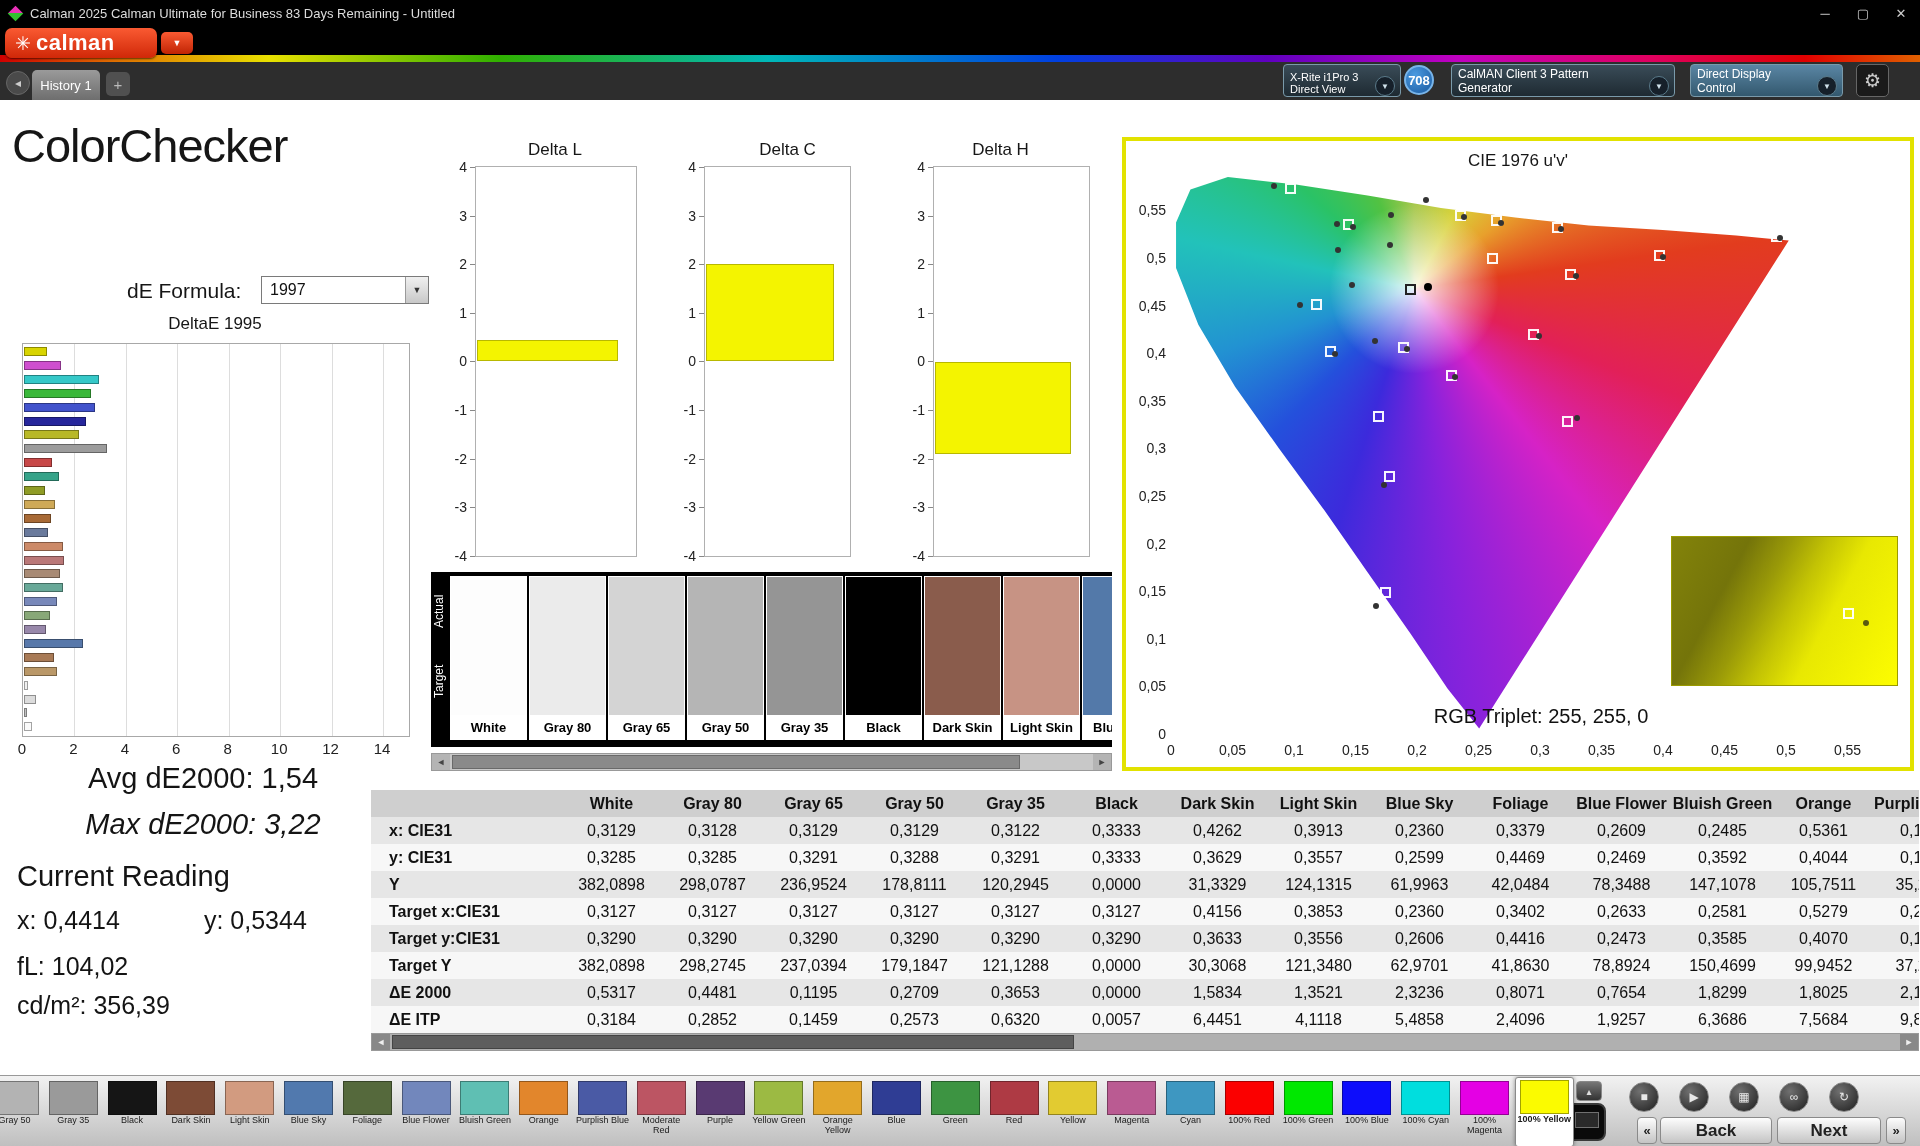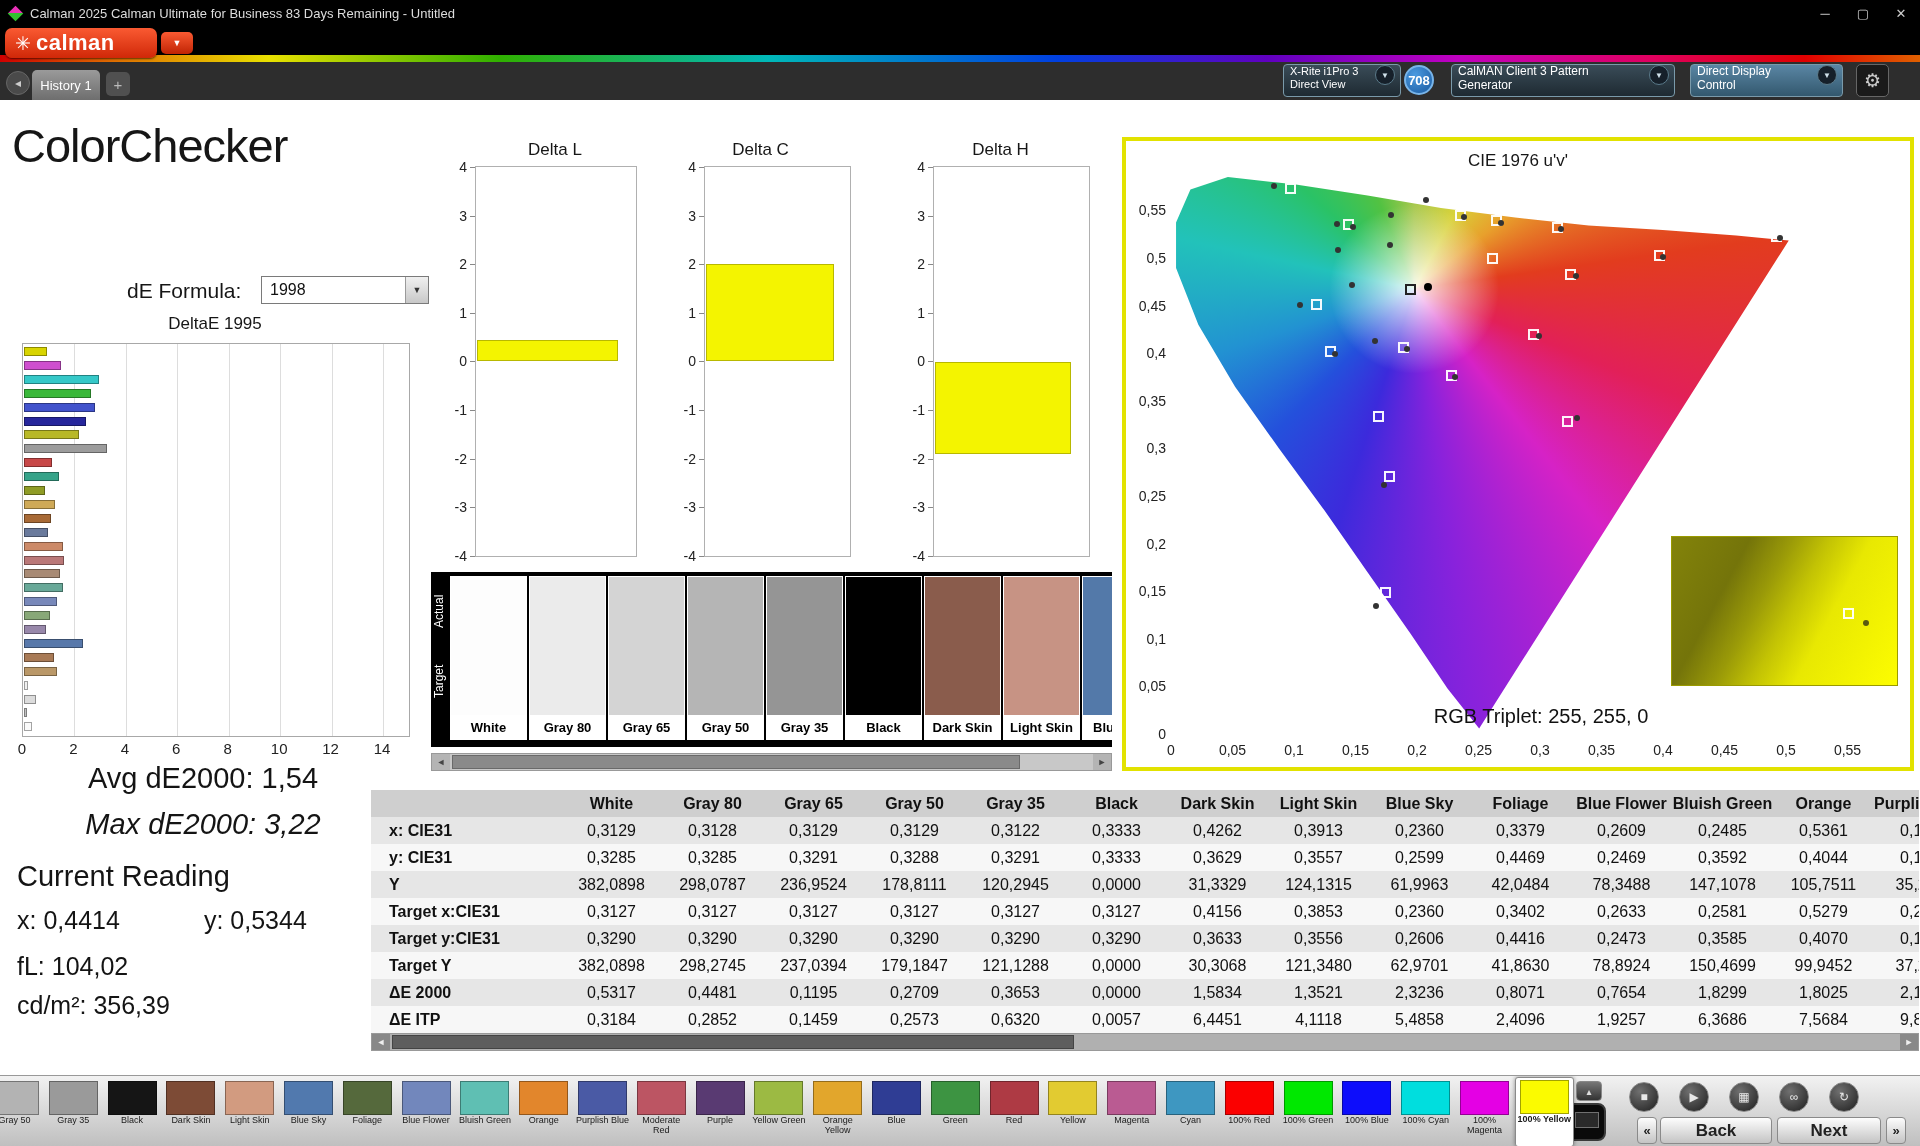--- a/index.html
+++ b/index.html
@@ -34,21 +34,21 @@
   .tab-back{position:absolute;left:6px;top:9px;width:22px;height:22px;border-radius:50%;
     background:#4a4a4a;border:1px solid #666;color:#ccc;font-size:12px;
     display:flex;align-items:center;justify-content:center;}
   .tab{position:absolute;left:32px;top:8px;width:68px;height:30px;border-radius:5px 5px 0 0;
     background:linear-gradient(180deg,#9a9a9a,#6e6e6e);color:#fff;font-size:13px;
     display:flex;align-items:center;justify-content:center;}
   .tab-add{position:absolute;left:106px;top:10px;width:24px;height:24px;border-radius:5px;
     background:#505050;color:#bbb;font-size:15px;display:flex;align-items:center;justify-content:center;}
 
   .dd{position:absolute;top:2px;height:33px;border:1px solid #7a9aaa;border-radius:4px;
-    background:linear-gradient(180deg,#3a4c58,#1e2a32);color:#fff;display:flex;align-items:flex-start;
+    background:linear-gradient(180deg,#3a4c58,#1e2a32);color:#fff;display:flex;align-items:flex-end;
     box-sizing:border-box;}
   .dd-text{flex:1;padding:0 6px;line-height:1.15;}
   .dd-arrow{width:18px;height:18px;border-radius:50%;background:#16202a;border:1px solid #5a7a8a;
     color:#cfe0ea;font-size:8px;display:flex;align-items:center;justify-content:center;margin-right:5px;}
   .dd-meter{left:1283px;width:118px;font-size:11px;}
   .badge{position:absolute;left:1404px;top:3px;width:30px;height:30px;border-radius:50%;
     background:radial-gradient(circle at 35% 30%,#4a9ae0,#1a5aa0);border:2px solid #78b4e8;
     color:#fff;font-size:13px;font-weight:bold;display:flex;align-items:center;justify-content:center;
     box-sizing:border-box;}
   .dd-pattern{left:1451px;width:224px;font-size:12px;}
@@ -223,21 +223,21 @@
     <div class="gear-btn">
       <span>⚙</span>
     </div>
   </div>
 
   <div class="main">
 
     <div class="page-title">ColorChecker</div>
     <div class="deform-label">dE Formula:</div>
     <div class="deform-select">
-      <span class="deform-value">1998</span>
+      <span class="deform-value">1997</span>
       <span class="deform-arrow">▼</span>
     </div>
 
     <div class="de-title">DeltaE 1995</div>
     <div class="de-plot" id="de-plot">
         <div class="de-grid" style="left: 51.43px;"></div>
         <div class="de-grid" style="left: 102.86px;"></div>
         <div class="de-grid" style="left: 154.29px;"></div>
         <div class="de-grid" style="left: 205.72px;"></div>
         <div class="de-grid" style="left: 257.15px;"></div>
@@ -312,21 +312,21 @@
           <span class="dy-label" style="top: 270px;">-1</span>
           <span class="dy-tick" style="top: 270px;"></span>
           <span class="dy-label" style="top: 318.6px;">-2</span>
           <span class="dy-tick" style="top: 318.6px;"></span>
           <span class="dy-label" style="top: 367.2px;">-3</span>
           <span class="dy-tick" style="top: 367.2px;"></span>
           <span class="dy-label" style="top: 415.8px;">-4</span>
           <span class="dy-tick" style="top: 415.8px;"></span>
         </div>
         <div class="dchart" style="left: 229px; width: 177px;">
-          <div class="dchart-title" style="left: 14px; width: 145px;">Delta C</div>
+          <div class="dchart-title" style="left: 41px; width: 145px;">Delta C</div>
           <div class="dplot" style="width: 145px;">
             <div class="dbar" style="top: 97.3px; height: 97.2px; background: rgb(244, 244, 0);"></div>
           </div>
           <span class="dy-label" style="top: 27px;">4</span>
           <span class="dy-tick" style="top: 27px;"></span>
           <span class="dy-label" style="top: 75.6px;">3</span>
           <span class="dy-tick" style="top: 75.6px;"></span>
           <span class="dy-label" style="top: 124.2px;">2</span>
           <span class="dy-tick" style="top: 124.2px;"></span>
           <span class="dy-label" style="top: 172.8px;">1</span>

